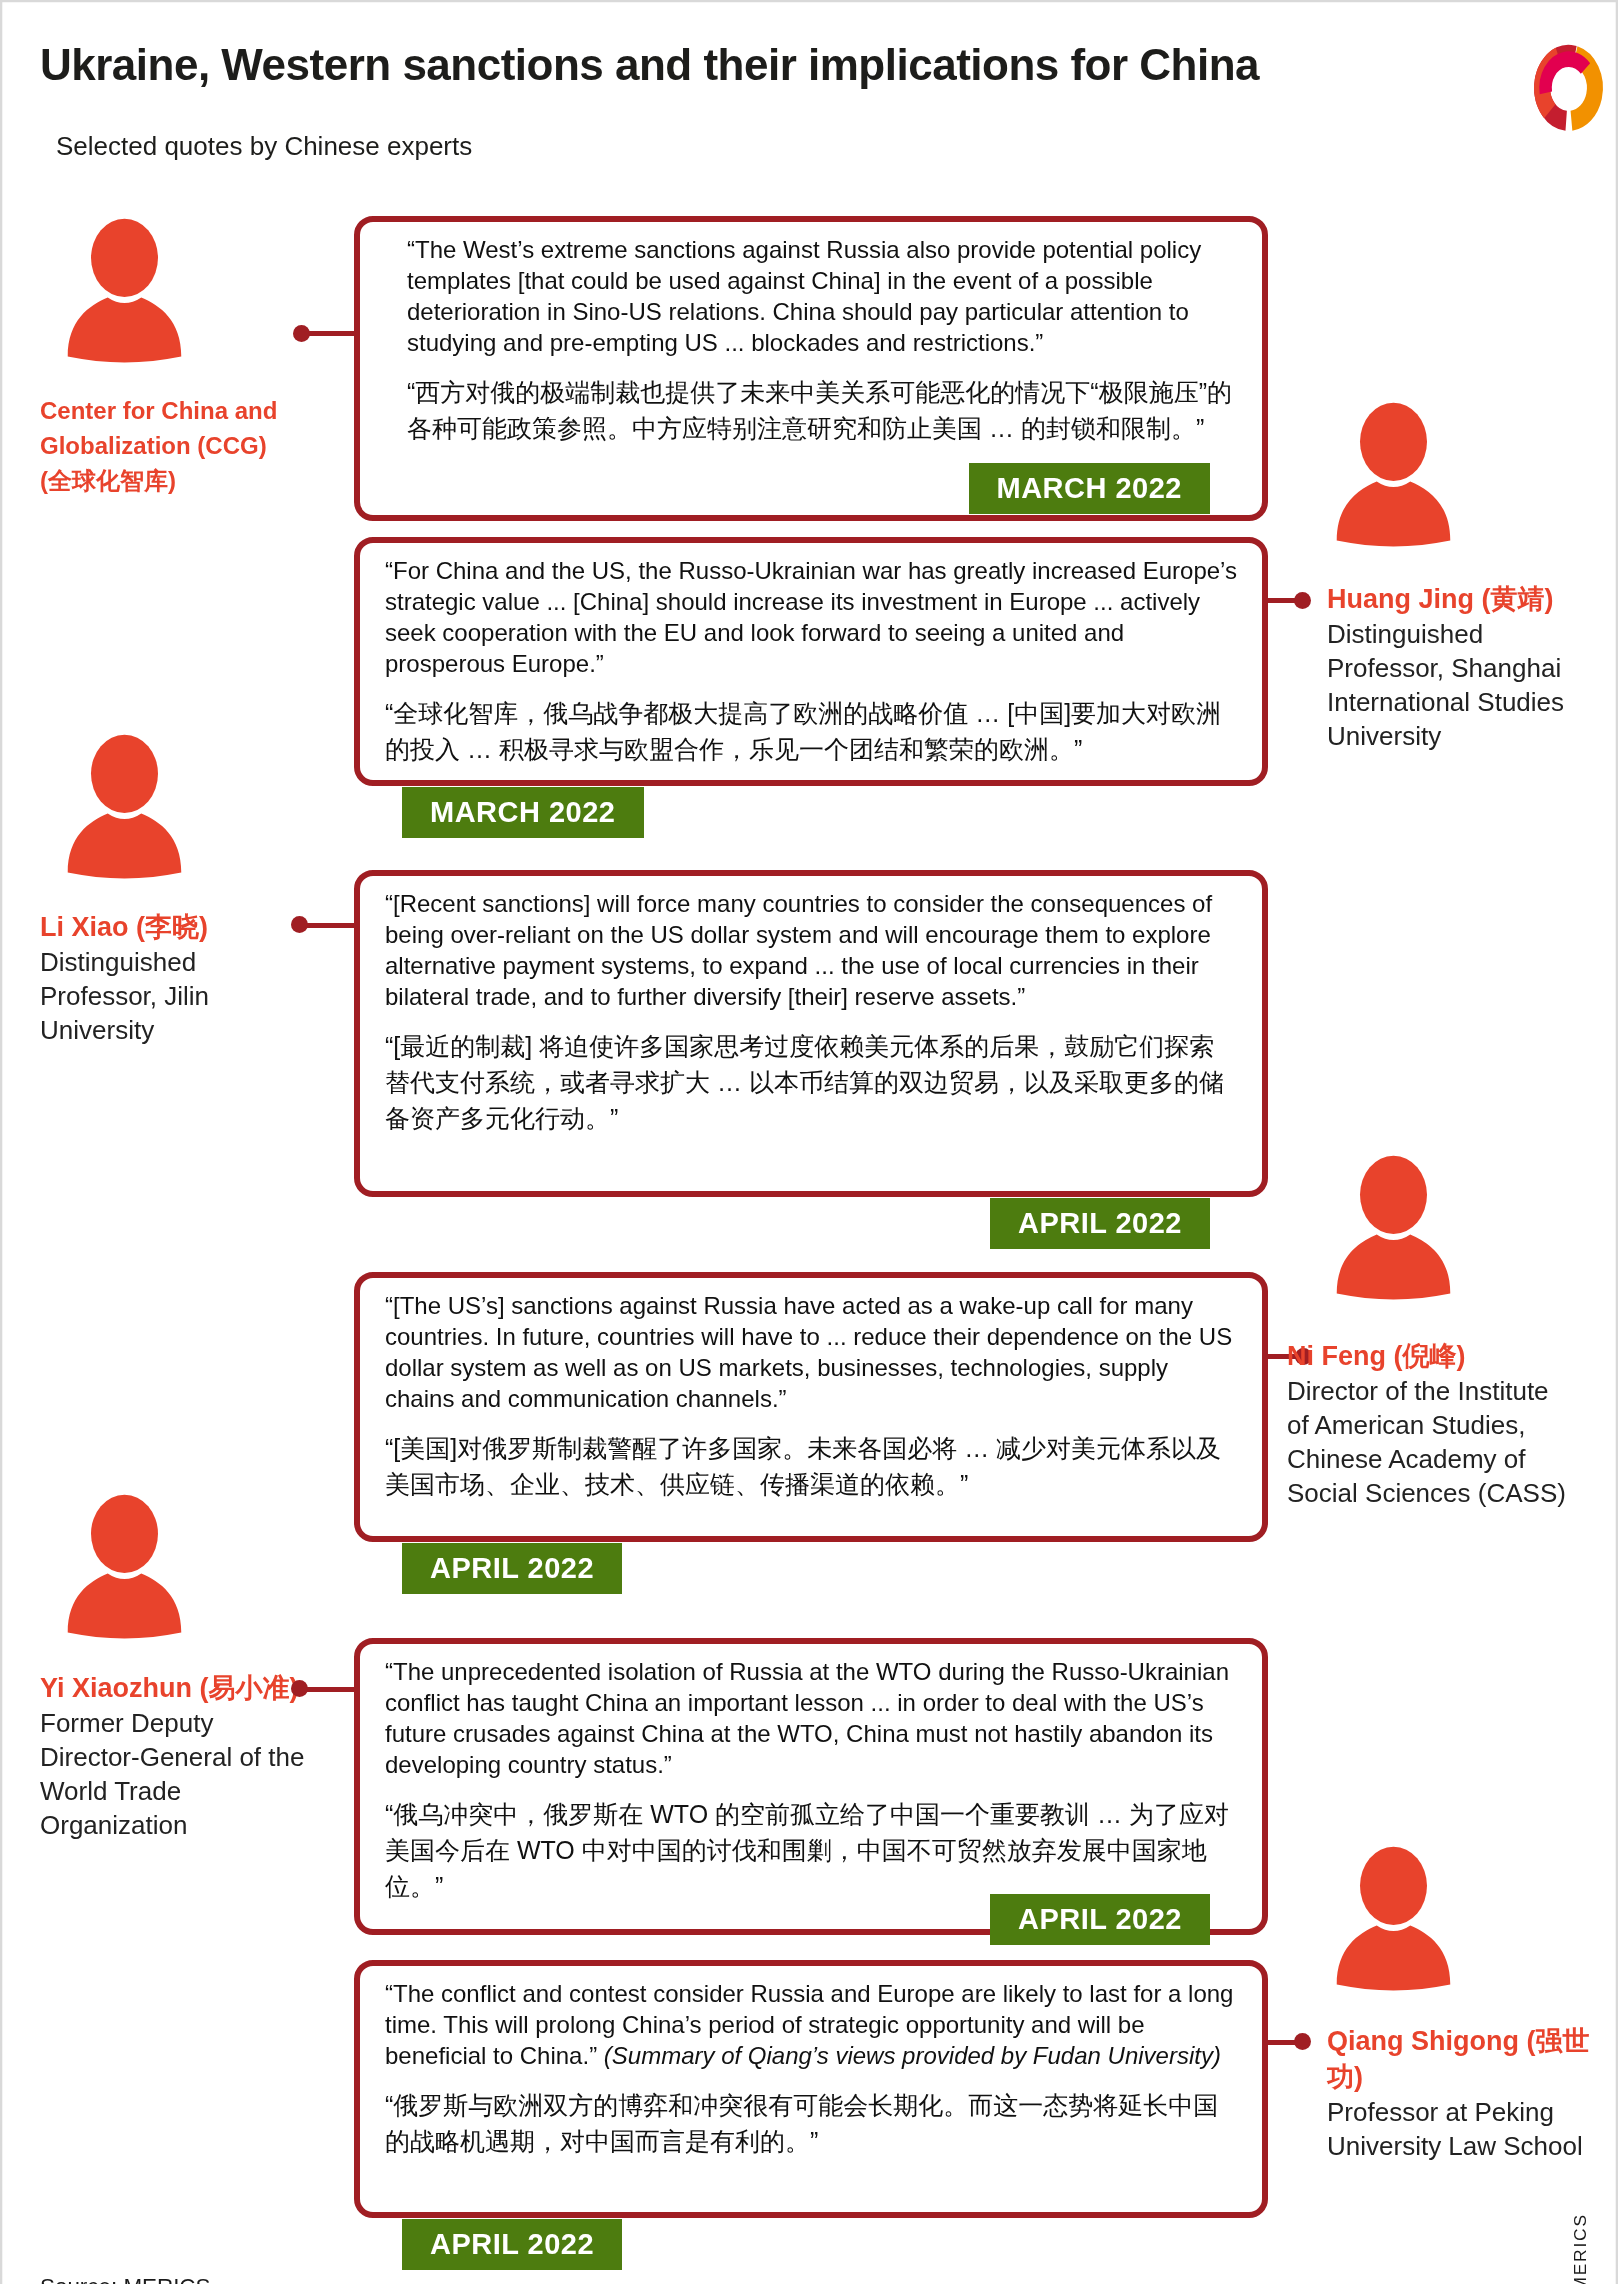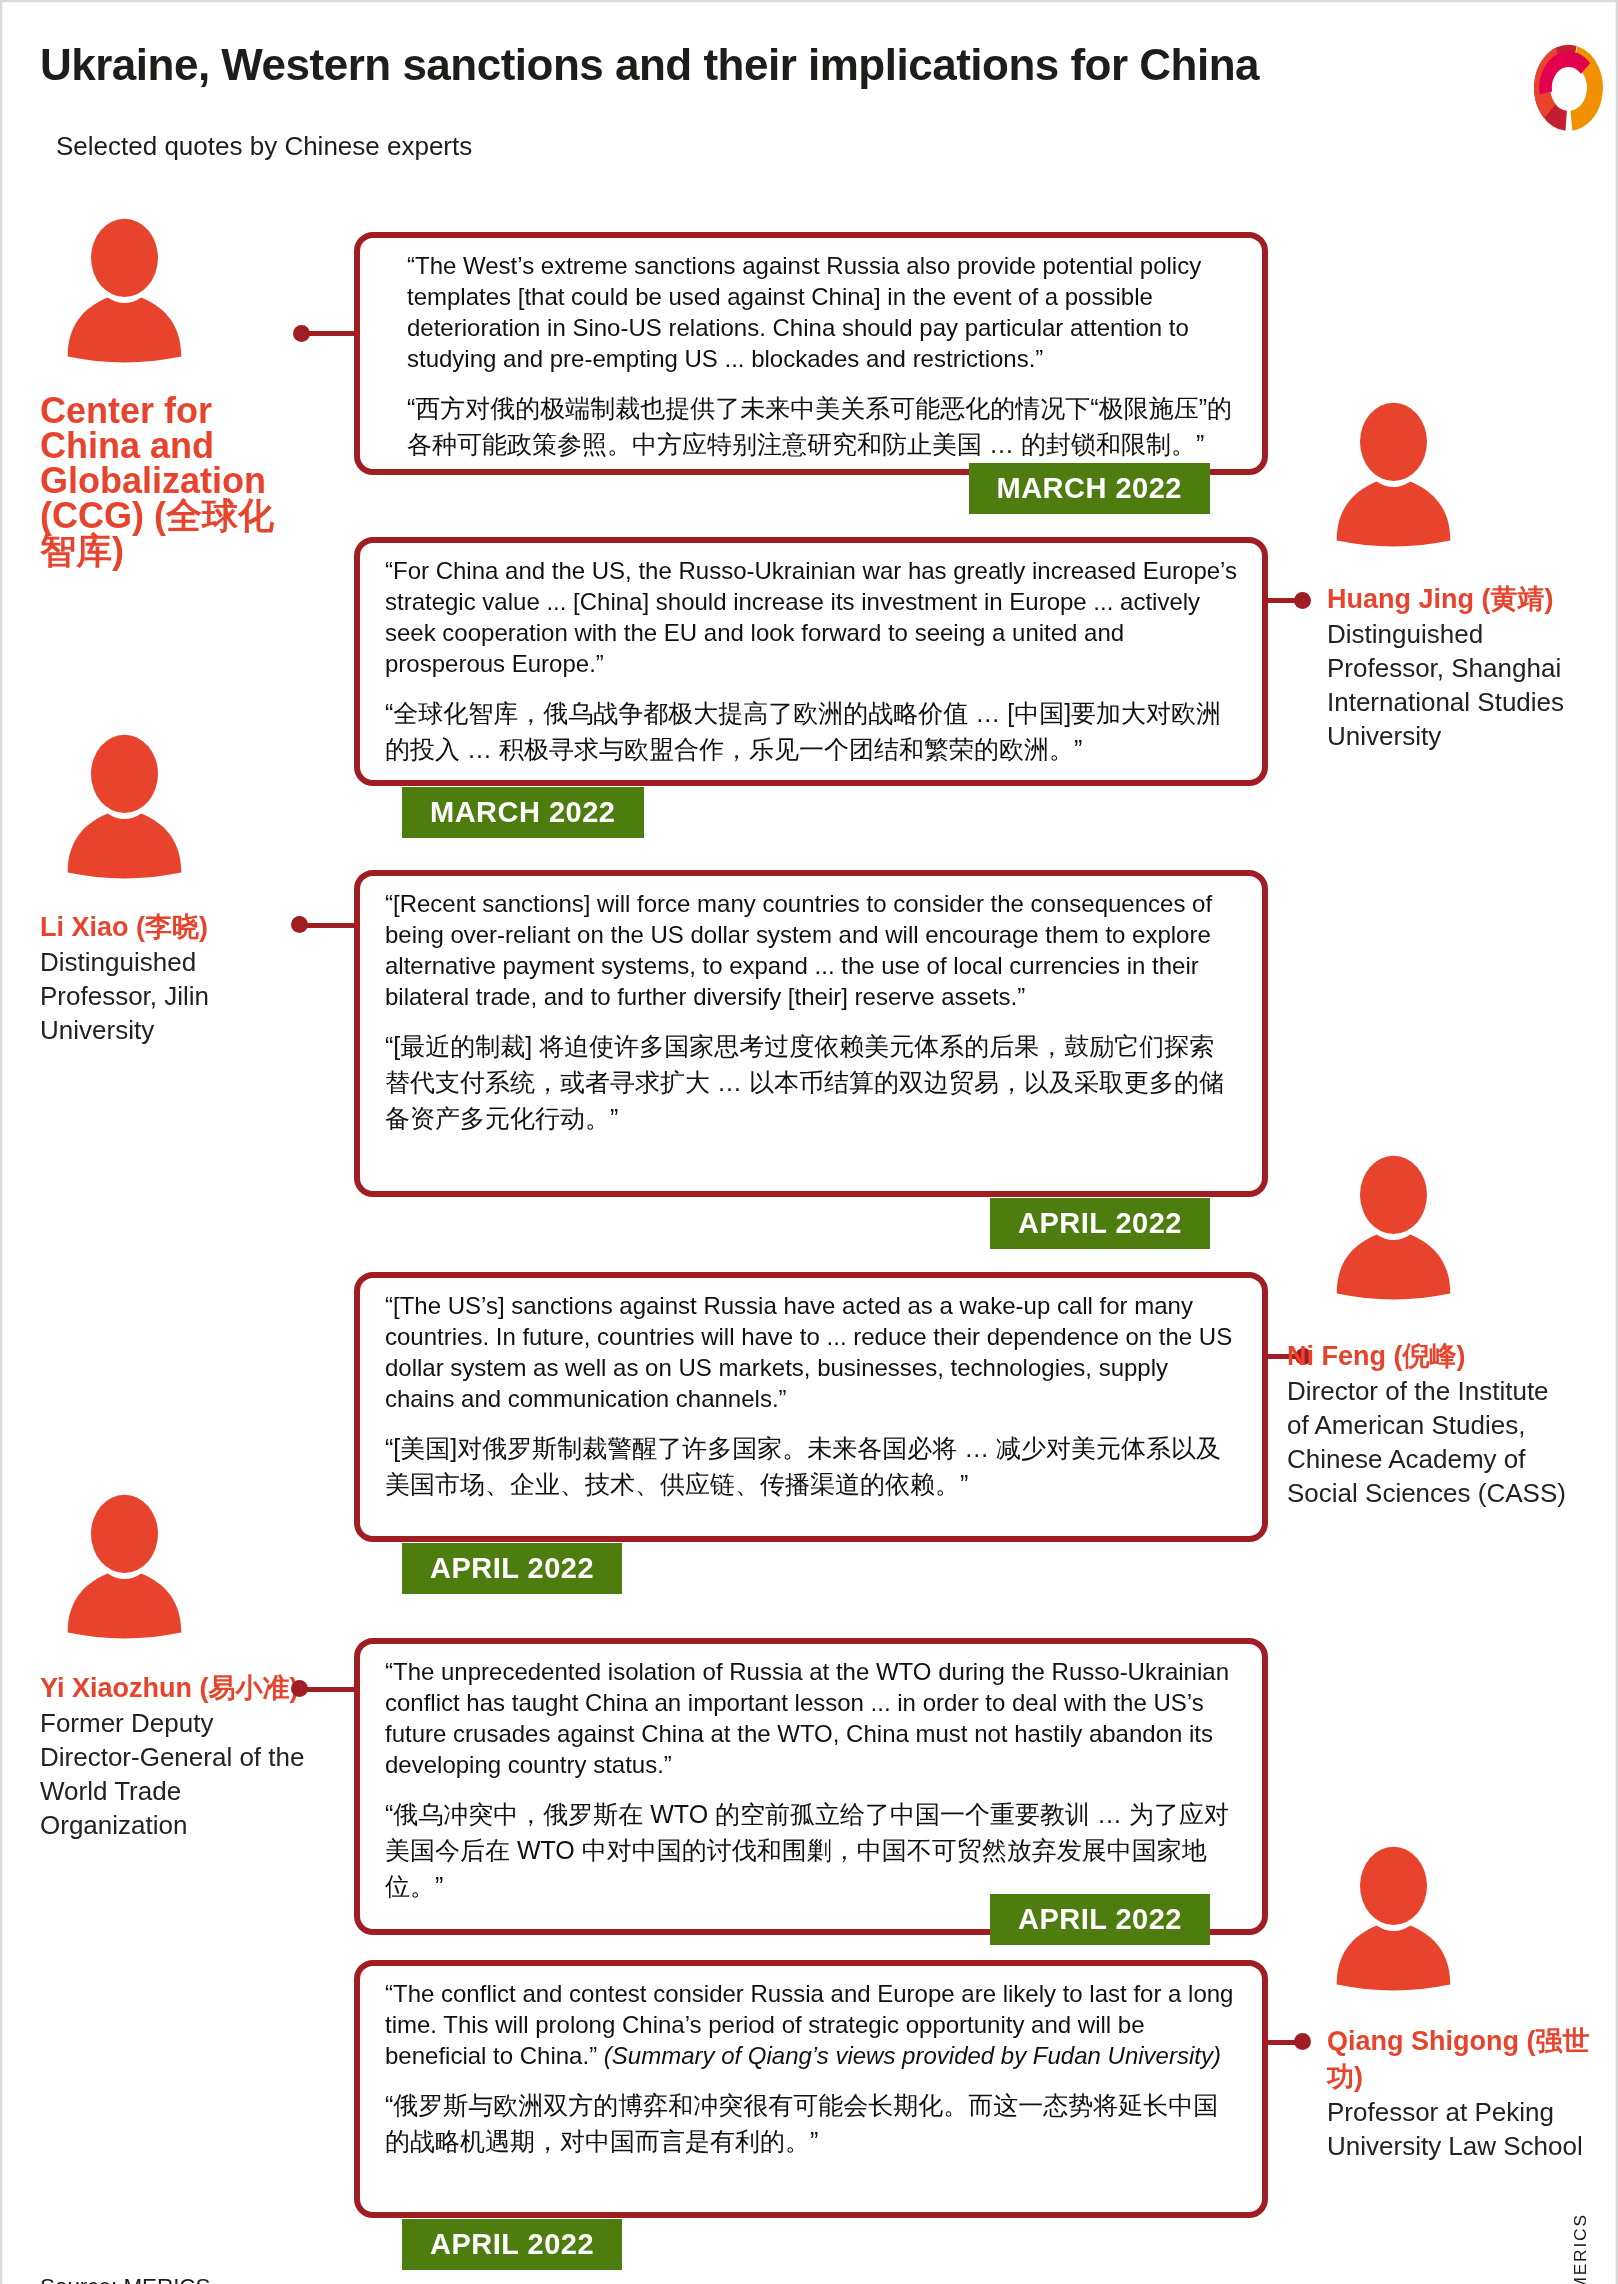--- a/index.html
+++ b/index.html
@@ -19,21 +19,21 @@
   .q-en { font-size:24px; line-height:31px; color:#111; margin:0; }
   .q-en i { font-style:italic; }
   .q-zh { font-size:25px; line-height:36px; color:#111; margin:16.4px 0 0 0; }
 
   .badge { position:absolute; height:51px; line-height:51px; padding:0 28px;
     background:#4d7c0f; color:#ffffff; font-size:29px; font-weight:bold; letter-spacing:0.5px; white-space:nowrap; }
 
   .person-icon { position:absolute; width:121px; height:151px; }
   .person-label { position:absolute; }
   .p-name { font-size:27px; line-height:36px; font-weight:bold; color:#e8432c; }
-  .p-name.small { font-size:36px; line-height:35px; }
+  .p-name.small { font-size:24px; line-height:35px; }
   .p-title { font-size:26px; line-height:34px; color:#222222; }
 
   .conn-line { position:absolute; height:4.6px; background:#a01e23; }
   .conn-dot { position:absolute; width:17.4px; height:17.4px; border-radius:50%; background:#a01e23; }
 
   .source { position:absolute; left:40px; top:2274px; font-size:22.4px; color:#1a1a1a; }
   .copyright { position:absolute; left:1570px; top:2174px; height:146px;
     writing-mode:vertical-rl; transform:rotate(180deg); font-size:17.4px; letter-spacing:1.8px; color:#1a1a1a; }
 </style>
 </head>
@@ -55,21 +55,21 @@
 
   <svg class="person-icon" style="left:64px; top:214px;" viewBox="0 0 260 320">
     <ellipse cx="130" cy="92" rx="72" ry="84" fill="#e8432c"></ellipse>
     <path fill="#e8432c" d="M8 304 C8 226 54 194 94 177 C118 193 142 193 166 177 C206 194 252 226 252 304 C172 321 88 321 8 304 Z"></path>
   </svg>
   <div class="person-label" style="left:40px; top:393px; width:265px;">
     <div class="p-name small">Center for China and Globalization (CCG) (全球化智库)</div>
   </div>
   <div class="conn-line" style="left:301px; top:331px; width:55px;"></div>
   <div class="conn-dot" style="left:293px; top:325px;"></div>
-  <div class="qbox" style="top:232px; height:243px;padding-left:47px;">
+  <div class="qbox" style="top:216px; height:305px;padding-left:47px;">
     <p class="q-en"><span>“The West’s extreme sanctions against Russia also provide potential policy templates [that could be used against China] in the event of a possible deterioration in Sino-US relations. China should pay particular attention to studying and pre-empting US ... blockades and restrictions.”</span></p>
     <p class="q-zh">“西方对俄的极端制裁也提供了未来中美关系可能恶化的情况下“极限施压”的各种可能政策参照。中方应特别注意研究和防止美国 … 的封锁和限制。”</p>
   </div>
   <div class="badge" style="right:408px; top:463px;">MARCH 2022</div>
 
   <div class="qbox" style="top:537px; height:249px;">
     <p class="q-en"><span>“For China and the US, the Russo-Ukrainian war has greatly increased Europe’s strategic value ... [China] should increase its investment in Europe ... actively seek cooperation with the EU and look forward to seeing a united and prosperous Europe.”</span></p>
     <p class="q-zh">“全球化智库，俄乌战争都极大提高了欧洲的战略价值 … [中国]要加大对欧洲的投入 … 积极寻求与欧盟合作，乐见一个团结和繁荣的欧洲。”</p>
   </div>
   <div class="badge" style="left:402px; top:787px;">MARCH 2022</div>

